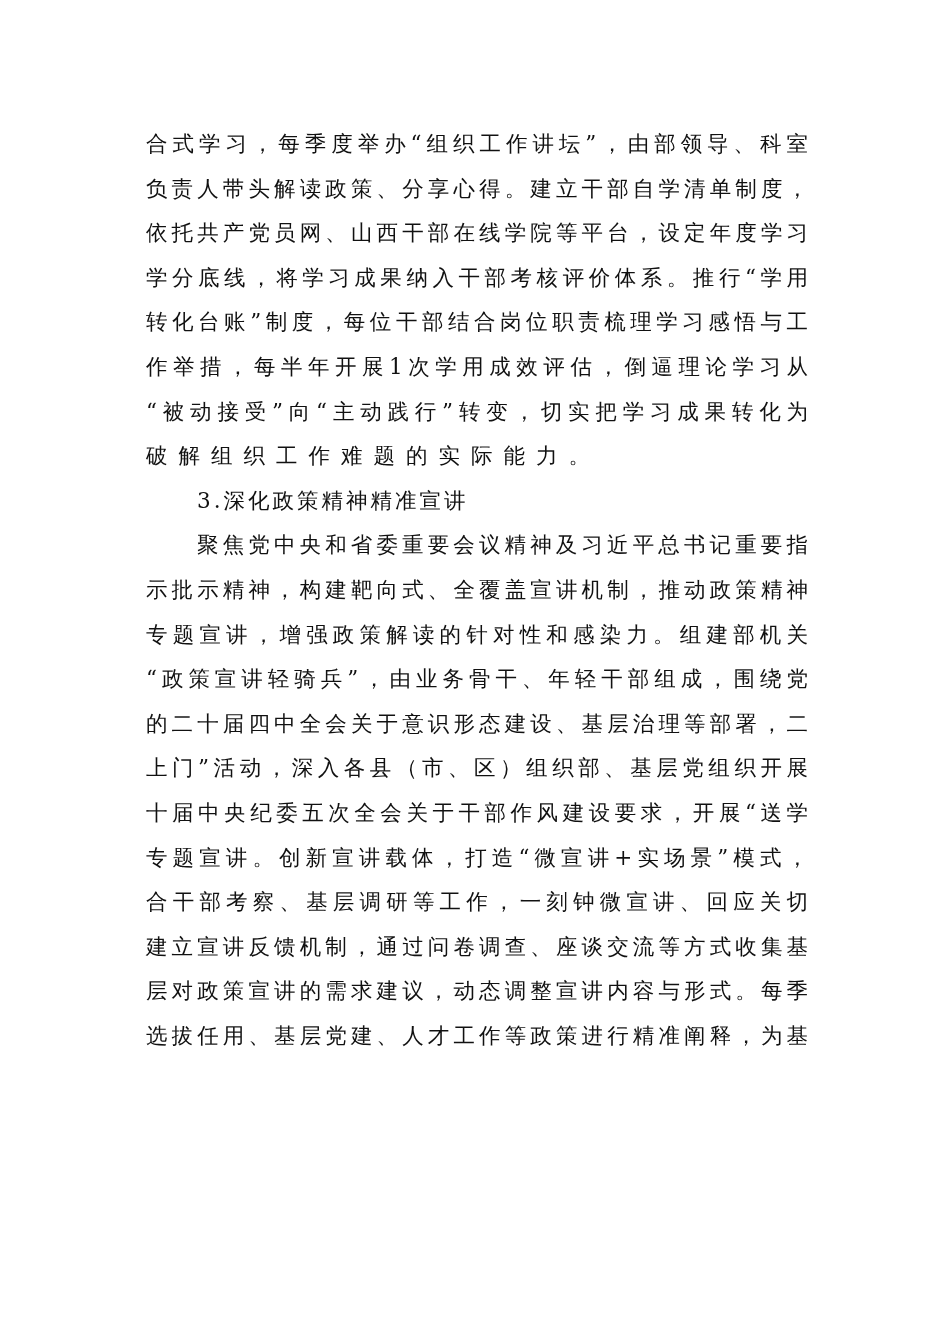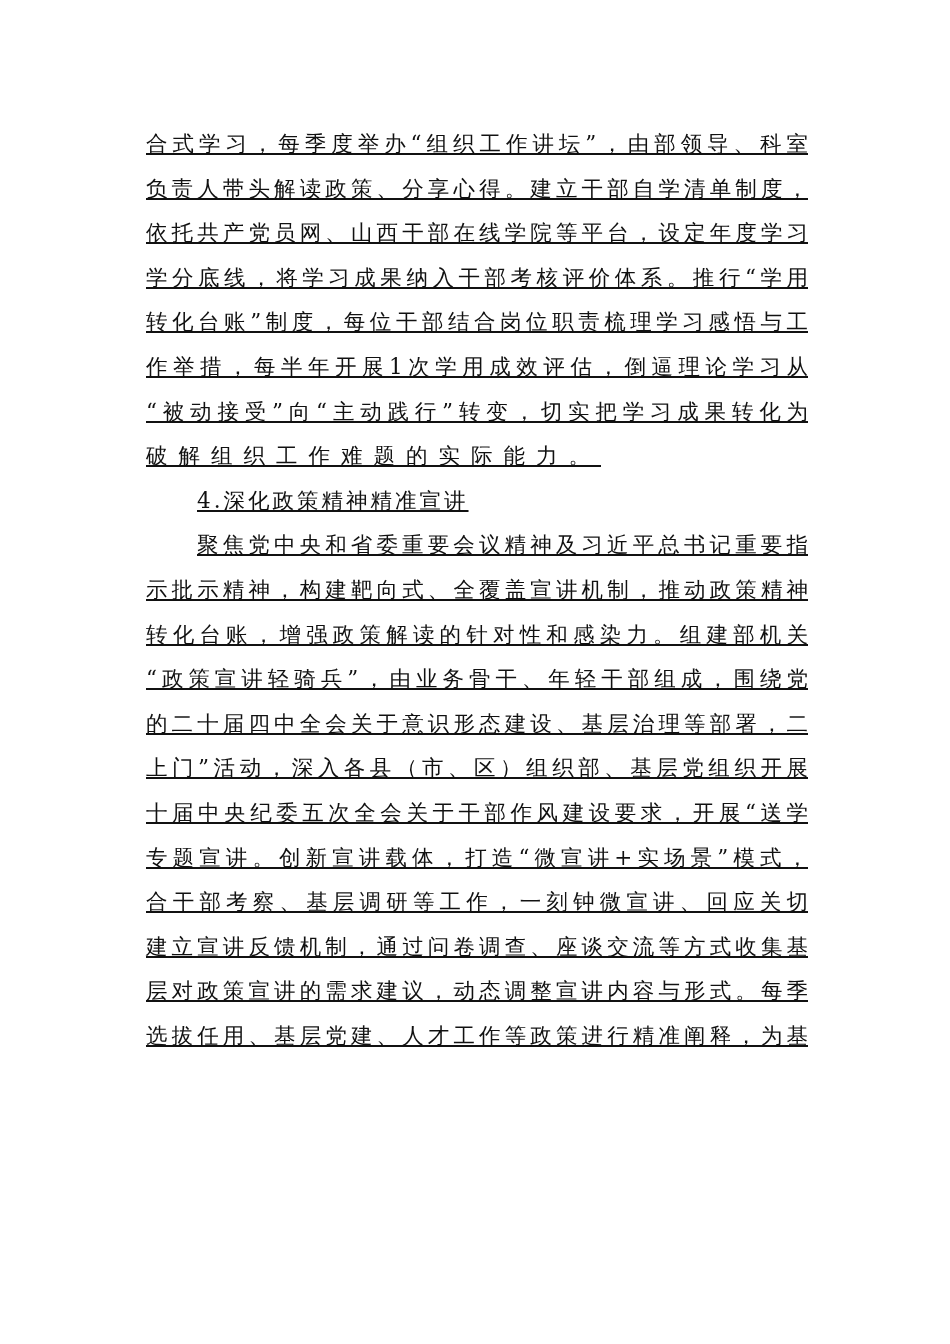--- a/index.html
+++ b/index.html
@@ -13,21 +13,20 @@
       position: relative;
       overflow: hidden;
       font-family: "DejaVu Serif", "Liberation Serif", serif;
       color: #111111;
     }
     .page {
       position: absolute;
       left: 146px;
       top: 122px;
       width: 662px;
-      text-decoration: underline;
     }
     .line {
       height: 44.6px;
       line-height: 44.6px;
       font-size: 21.5px;
       white-space: nowrap;
       display: flex;
       justify-content: space-between;
       overflow: visible;
     }
@@ -62,26 +61,26 @@
     <div class="line justify">合式学习，每季度举办“组织工作讲坛”，由部领导、科室</div>
     <div class="line justify">负责人带头解读政策、分享心得。建立干部自学清单制度，</div>
     <div class="line justify">依托共产党员网、山西干部在线学院等平台，设定年度学习</div>
     <div class="line justify">学分底线，将学习成果纳入干部考核评价体系。推行“学用</div>
     <div class="line justify">转化台账”制度，每位干部结合岗位职责梳理学习感悟与工</div>
     <div class="line justify">作举措，每半年开展1次学用成效评估，倒逼理论学习从</div>
     <div class="line justify">“被动接受”向“主动践行”转变，切实把学习成果转化为</div>
     <div class="line last">破解组织工作难题的实际能力。</div>
   </div>
 
-  <div class="line heading">4.深化政策精神精准宣讲</div>
+  <div class="line heading">3.深化政策精神精准宣讲</div>
 
   <div>
     <div class="line justify indent">聚焦党中央和省委重要会议精神及习近平总书记重要指</div>
     <div class="line justify">示批示精神，构建靶向式、全覆盖宣讲机制，推动政策精神</div>
-    <div class="line justify">转化台账，增强政策解读的针对性和感染力。组建部机关</div>
+    <div class="line justify">专题宣讲，增强政策解读的针对性和感染力。组建部机关</div>
     <div class="line justify">“政策宣讲轻骑兵”，由业务骨干、年轻干部组成，围绕党</div>
     <div class="line justify">的二十届四中全会关于意识形态建设、基层治理等部署，二</div>
     <div class="line justify">上门”活动，深入各县（市、区）组织部、基层党组织开展</div>
     <div class="line justify">十届中央纪委五次全会关于干部作风建设要求，开展“送学</div>
     <div class="line justify">专题宣讲。创新宣讲载体，打造“微宣讲+实场景”模式，</div>
     <div class="line justify">合干部考察、基层调研等工作，一刻钟微宣讲、回应关切</div>
     <div class="line justify">建立宣讲反馈机制，通过问卷调查、座谈交流等方式收集基</div>
     <div class="line justify">层对政策宣讲的需求建议，动态调整宣讲内容与形式。每季</div>
     <div class="line justify">选拔任用、基层党建、人才工作等政策进行精准阐释，为基</div>
   </div>

